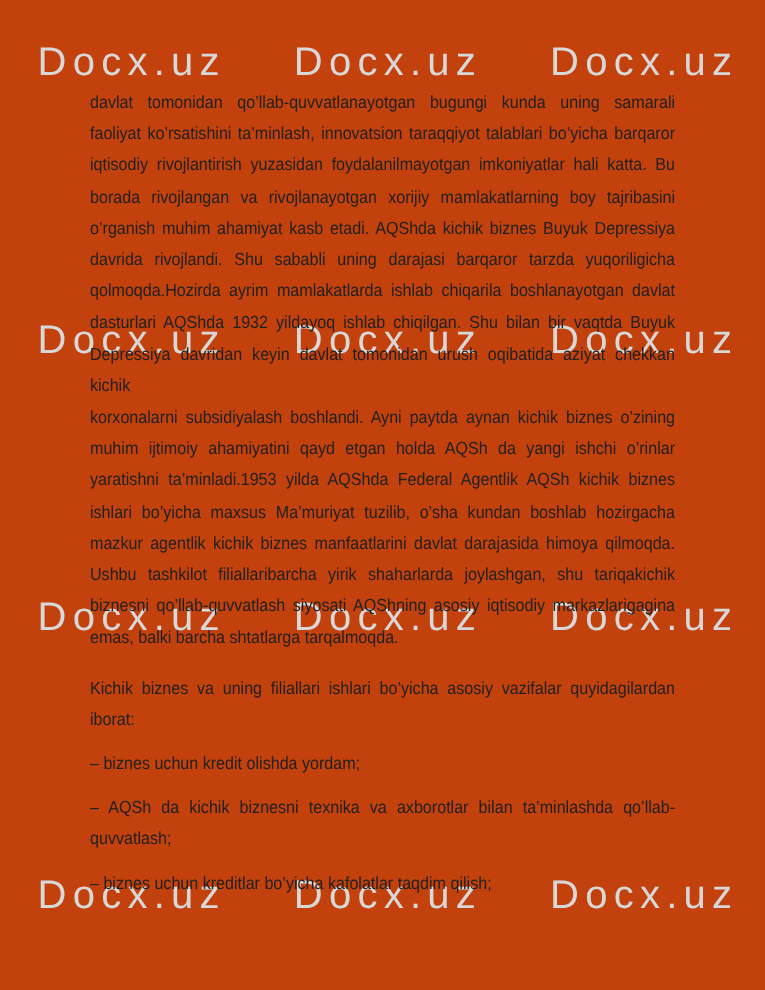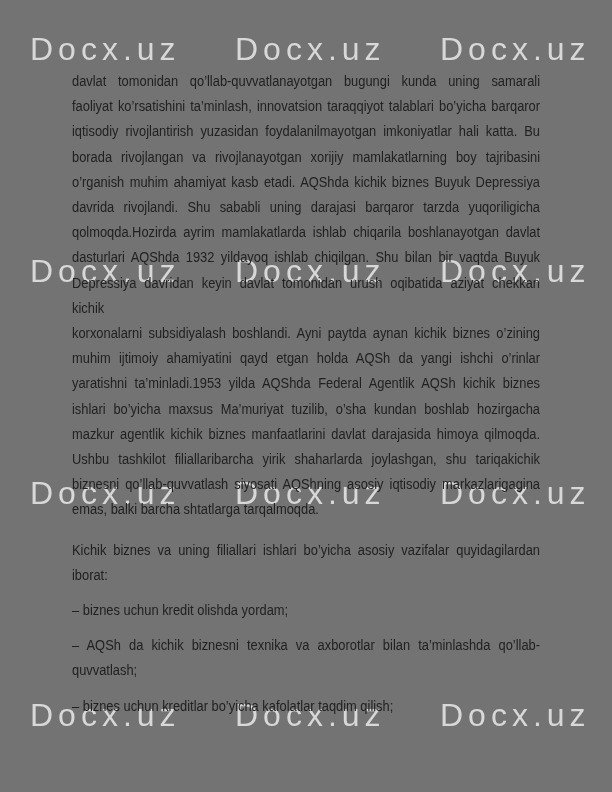--- a/index.html
+++ b/index.html
@@ -1,19 +1,19 @@
 <!DOCTYPE html>
 <html><head>
 <meta charset="utf-8">
 <style>
   html,body{margin:0;padding:0;background:#ffffff;}
   .page{
     position:relative;
     width:612px;height:792px;
-    background:#737373;
+    background:#c2410c;
     overflow:hidden;
     font-family:"Liberation Sans",sans-serif;
   }
   
   .wm{
     position:absolute;
     font-size:32px;
     line-height:1;
     letter-spacing:5px;
     color:#d8d8d8;

